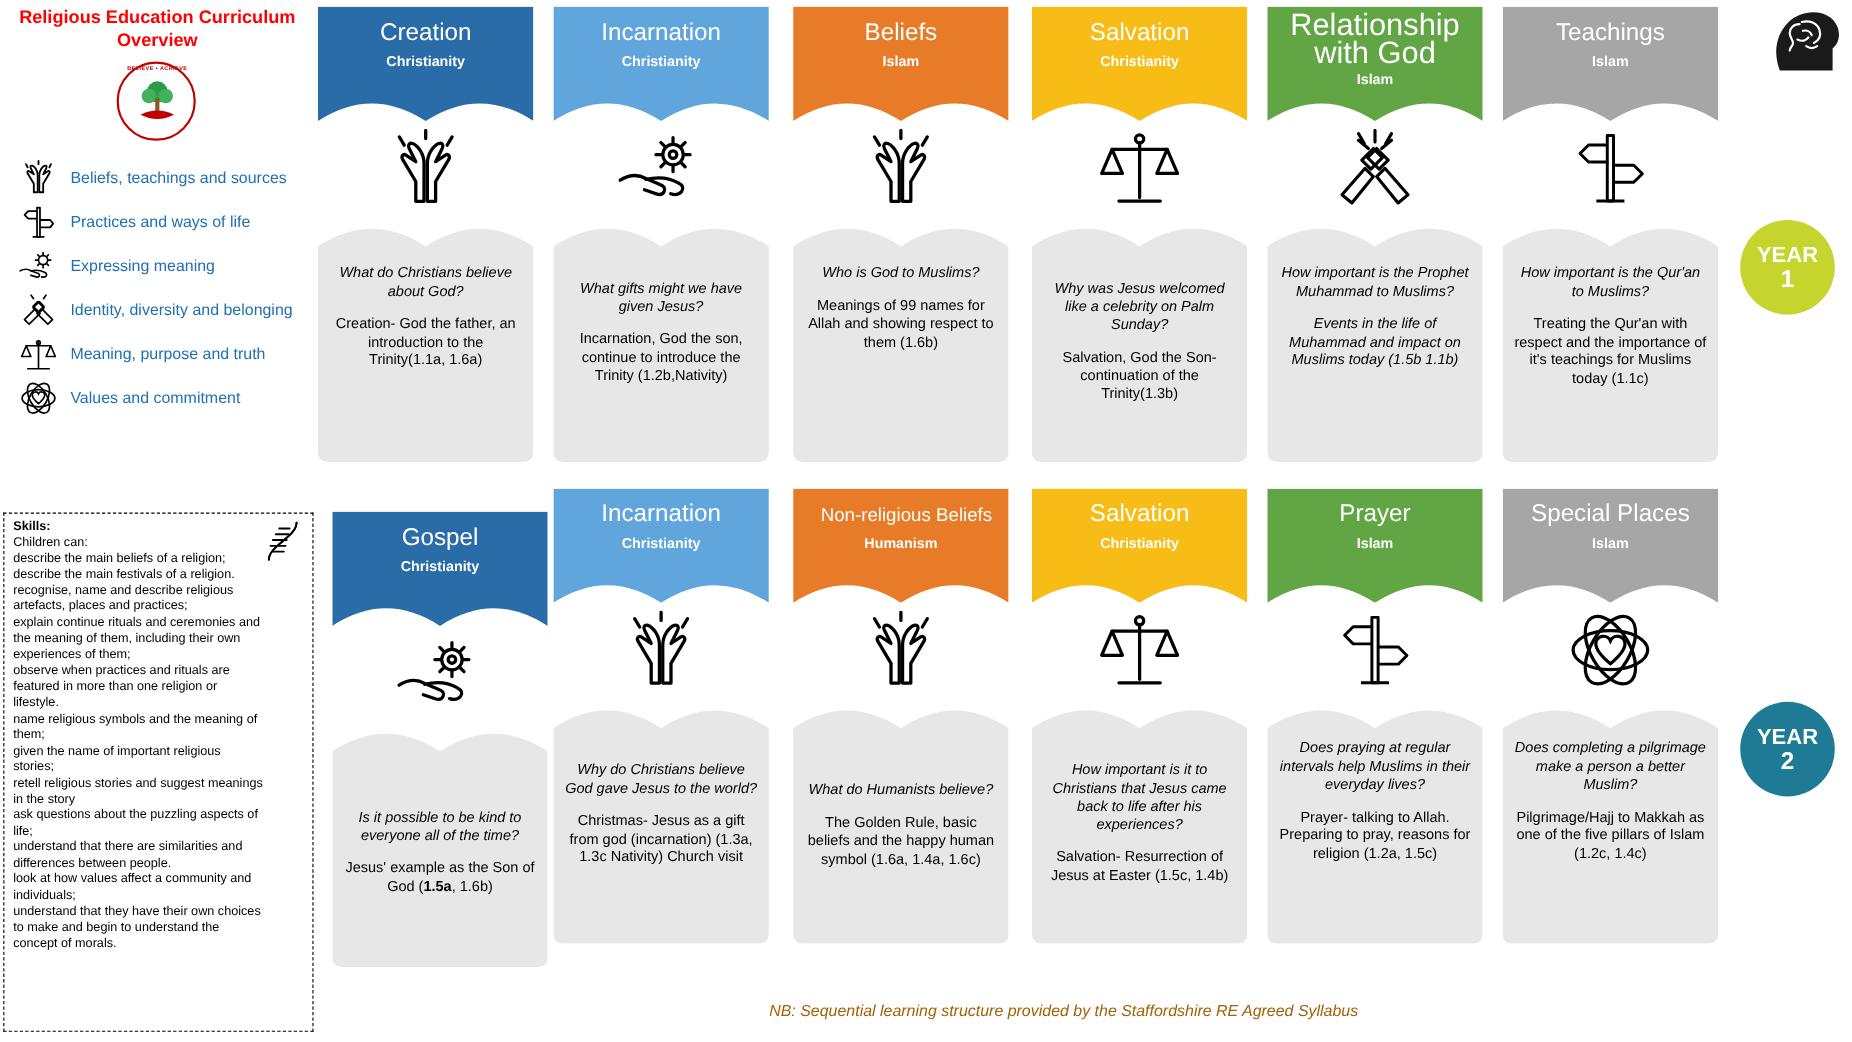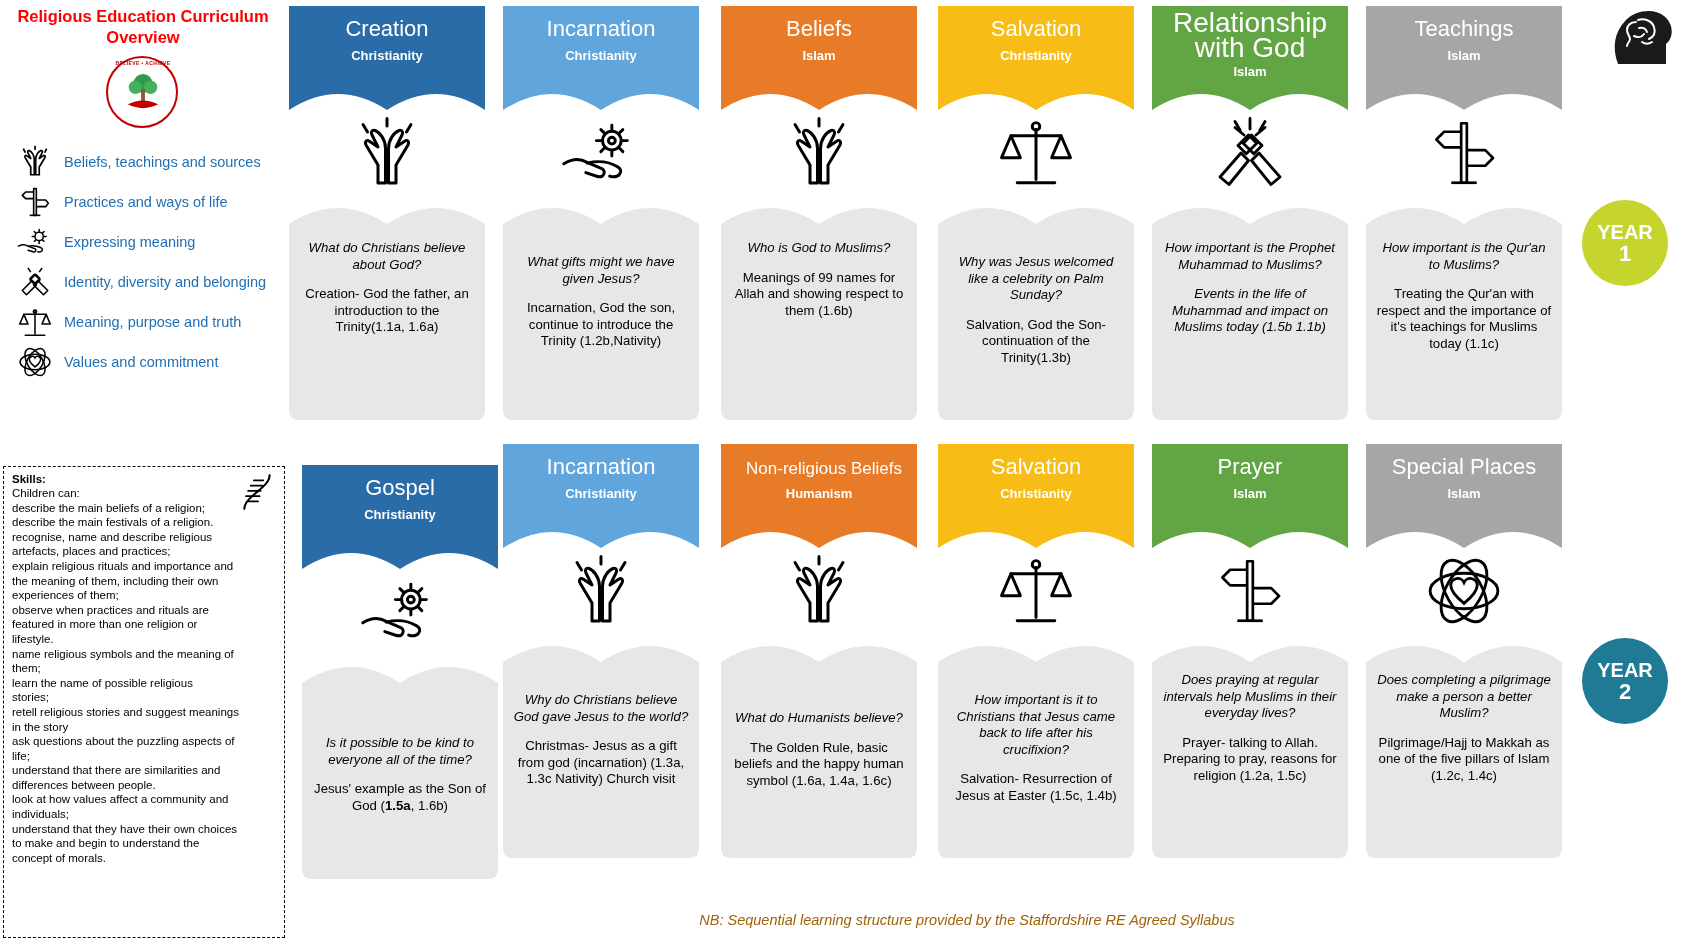--- a/index.html
+++ b/index.html
@@ -347,29 +347,29 @@
         <path d="M16 36 C16 24 40 16 40 4" transform="translate(-8,0)"></path>
         <path d="M11 29 h10 M9.5 24 h13 M11.5 19 h12 M14 14 h11 M17 9 h9"></path>
       </g>
     </svg>
     <div id="skills-title">Skills:</div>
     <div class="skills-line">Children can:</div>
     <div class="skills-line">describe the main beliefs of a religion;</div>
     <div class="skills-line">describe the main festivals of a religion.</div>
     <div class="skills-line">recognise, name and describe religious</div>
     <div class="skills-line">artefacts, places and practices;</div>
-    <div class="skills-line">explain religious rituals and importance and</div>
+    <div class="skills-line">explain continue rituals and ceremonies and</div>
     <div class="skills-line">the meaning of them, including their own</div>
     <div class="skills-line">experiences of them;</div>
     <div class="skills-line">observe when practices and rituals are</div>
     <div class="skills-line">featured in more than one religion or</div>
     <div class="skills-line">lifestyle.</div>
     <div class="skills-line">name religious symbols and the meaning of</div>
     <div class="skills-line">them;</div>
-    <div class="skills-line">learn the name of possible religious</div>
+    <div class="skills-line">given the name of important religious</div>
     <div class="skills-line">stories;</div>
     <div class="skills-line">retell religious stories and suggest meanings</div>
     <div class="skills-line">in the story</div>
     <div class="skills-line">ask questions about the puzzling aspects of</div>
     <div class="skills-line">life;</div>
     <div class="skills-line">understand that there are similarities and</div>
     <div class="skills-line">differences between people.</div>
     <div class="skills-line">look at how values affect a community and</div>
     <div class="skills-line">individuals;</div>
     <div class="skills-line">understand that they have their own choices</div>
@@ -683,21 +683,21 @@
           <path d="M8 12 L2 26 h12 z"></path>
           <path d="M40 12 L34 26 h12 z"></path>
         </g>
       </svg>
     </div>
     <div class="card-body">
       <svg class="body-bg" viewBox="0 0 196 224" preserveAspectRatio="none">
         <path d="M0 28 Q49 -4 98 28 Q147 -4 196 28 V214 Q196 224 186 224 H10 Q0 224 0 214 Z" fill="#e7e7e7"></path>
       </svg>
       <div class="body-text" style="top:58px">
-        <span class="q">How important is it to Christians that Jesus came back to life after his crucifixion?</span>
+        <span class="q">How important is it to Christians that Jesus came back to life after his experiences?</span>
         <span class="gap"></span>
         <span class="c">Salvation- Resurrection of Jesus at Easter (1.5c, 1.4b)</span>
       </div>
     </div>
   </div>
 
   <div class="card row2" style="left:1152px; top:444px;">
     <div class="card-head">
       <svg class="head-bg" viewBox="0 0 196 104" preserveAspectRatio="none">
         <path d="M0 0 H196 V104 Q147 72 98 104 Q49 72 0 104 Z" fill="#61a544"></path>

